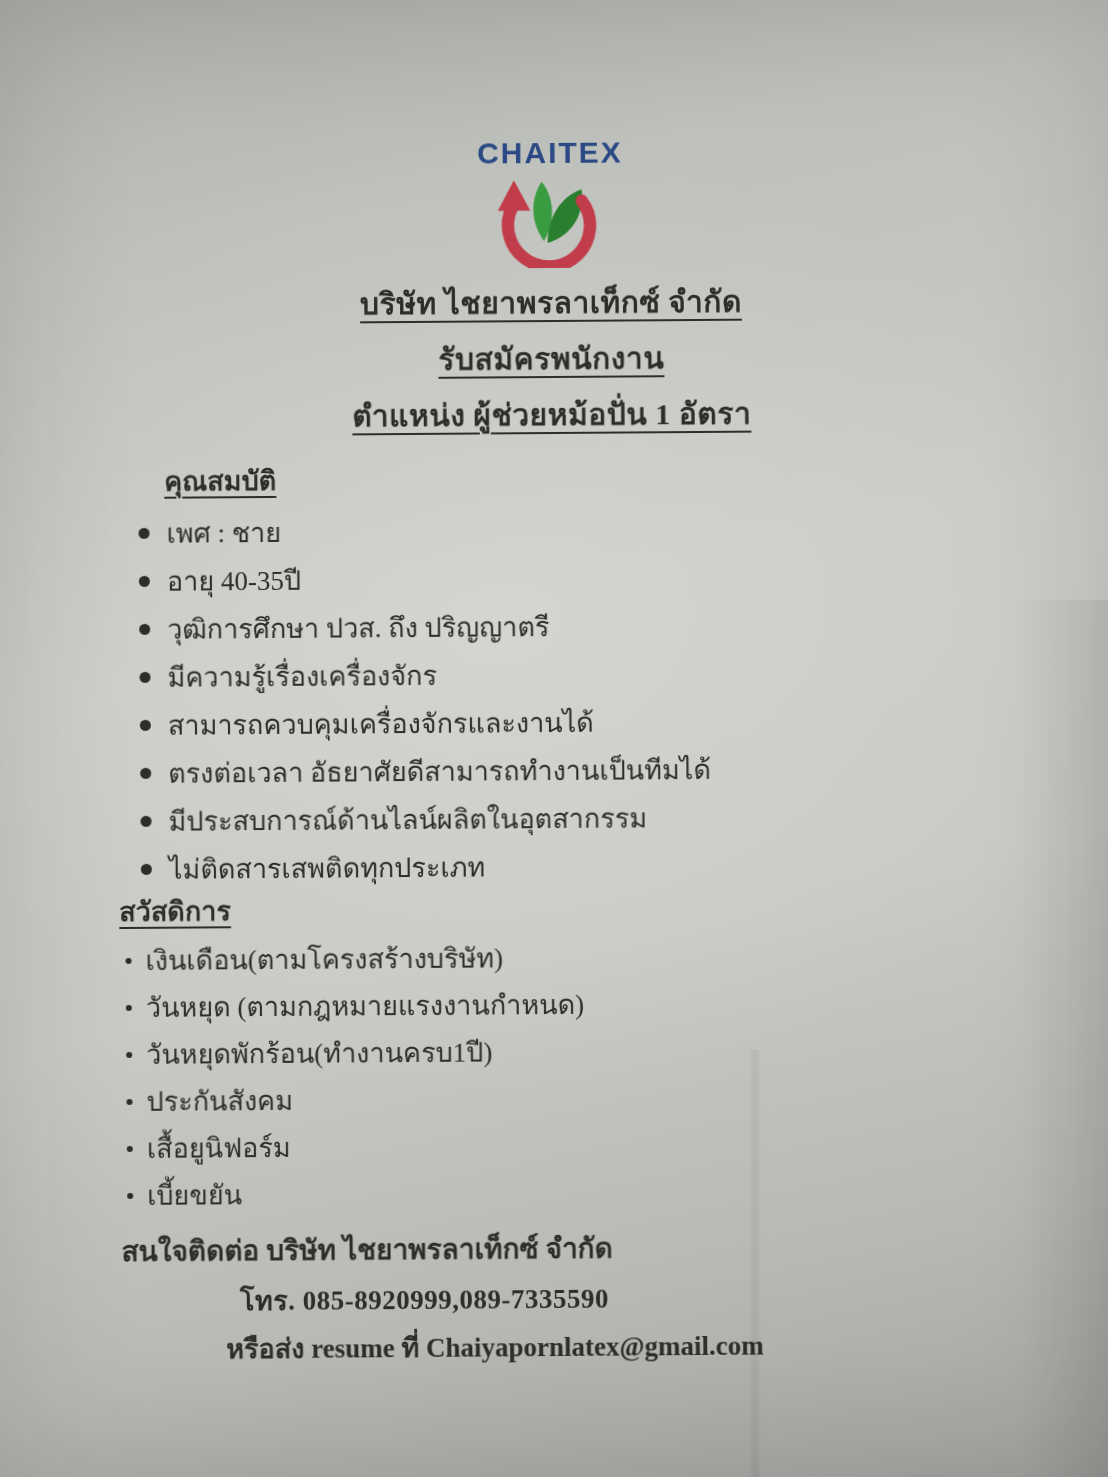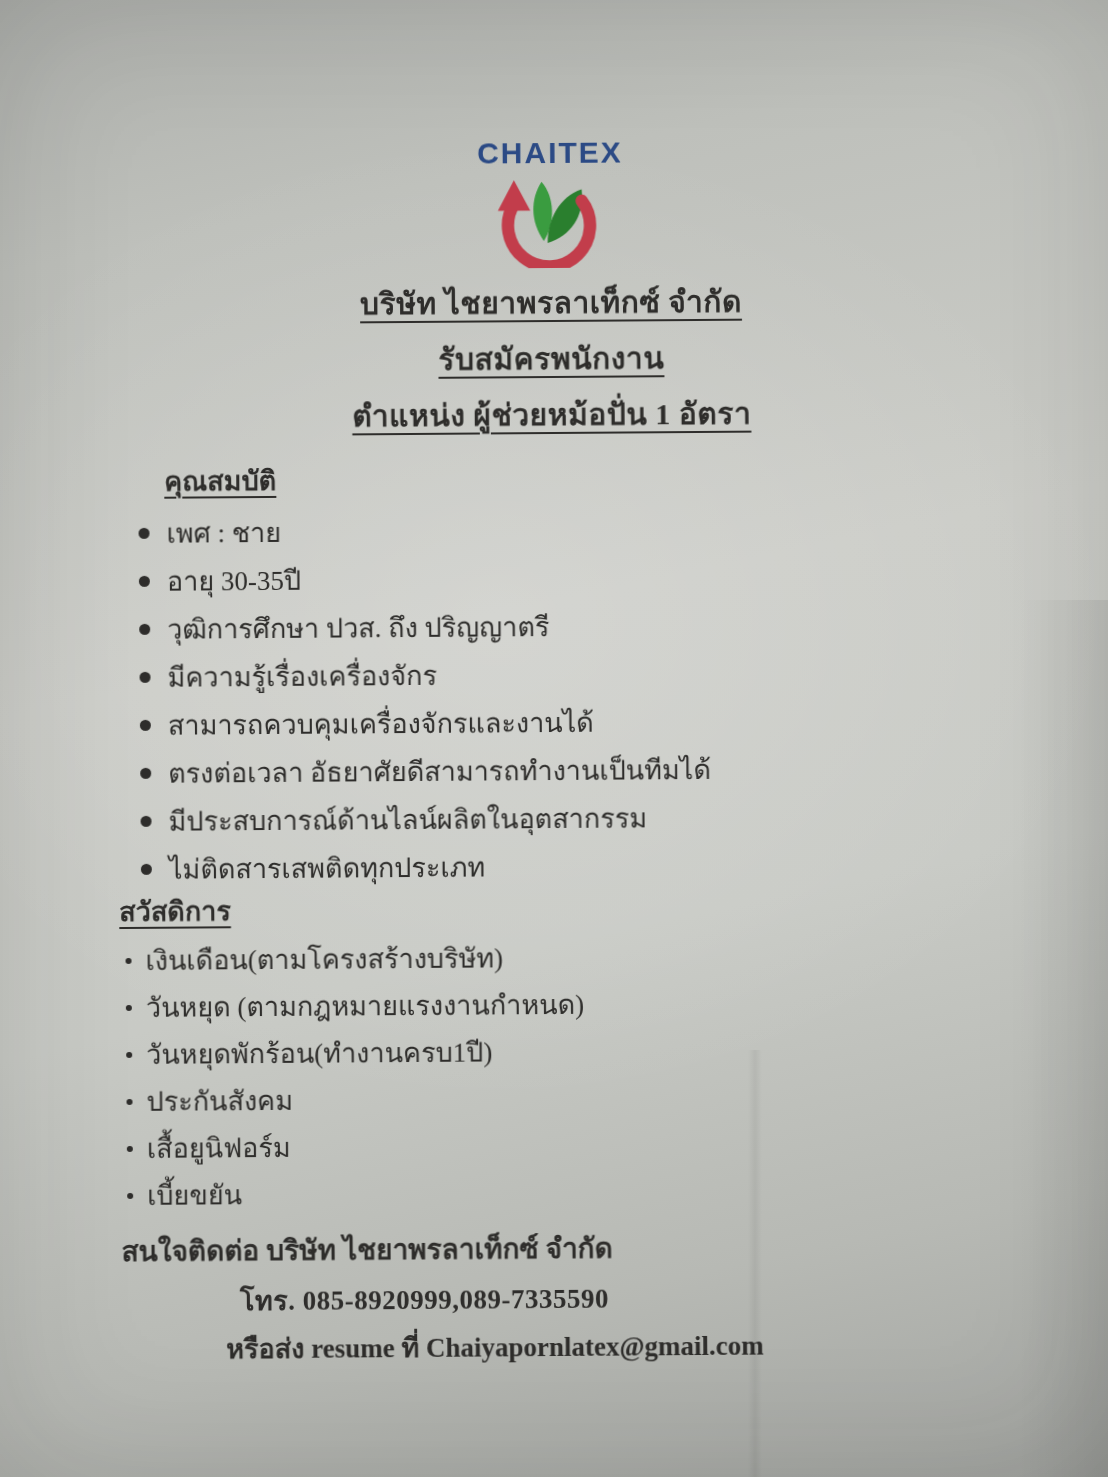--- a/index.html
+++ b/index.html
@@ -100,21 +100,21 @@
     <h3 class="head head-3">ตำแหน่ง ผู้ช่วยหม้อปั่น 1 อัตรา</h3>
 
     <div class="sec-title sec-title-qual">คุณสมบัติ</div>
     <ul class="doc-list qual-list">
         <li>
           <span class="bullet"></span>
           <span class="li-text">เพศ : ชาย</span>
         </li>
         <li>
           <span class="bullet"></span>
-          <span class="li-text">อายุ 30-35ปี</span>
+          <span class="li-text">อายุ 40-35ปี</span>
         </li>
         <li>
           <span class="bullet"></span>
           <span class="li-text">วุฒิการศึกษา ปวส. ถึง ปริญญาตรี</span>
         </li>
         <li>
           <span class="bullet"></span>
           <span class="li-text">มีความรู้เรื่องเครื่องจักร</span>
         </li>
         <li>

